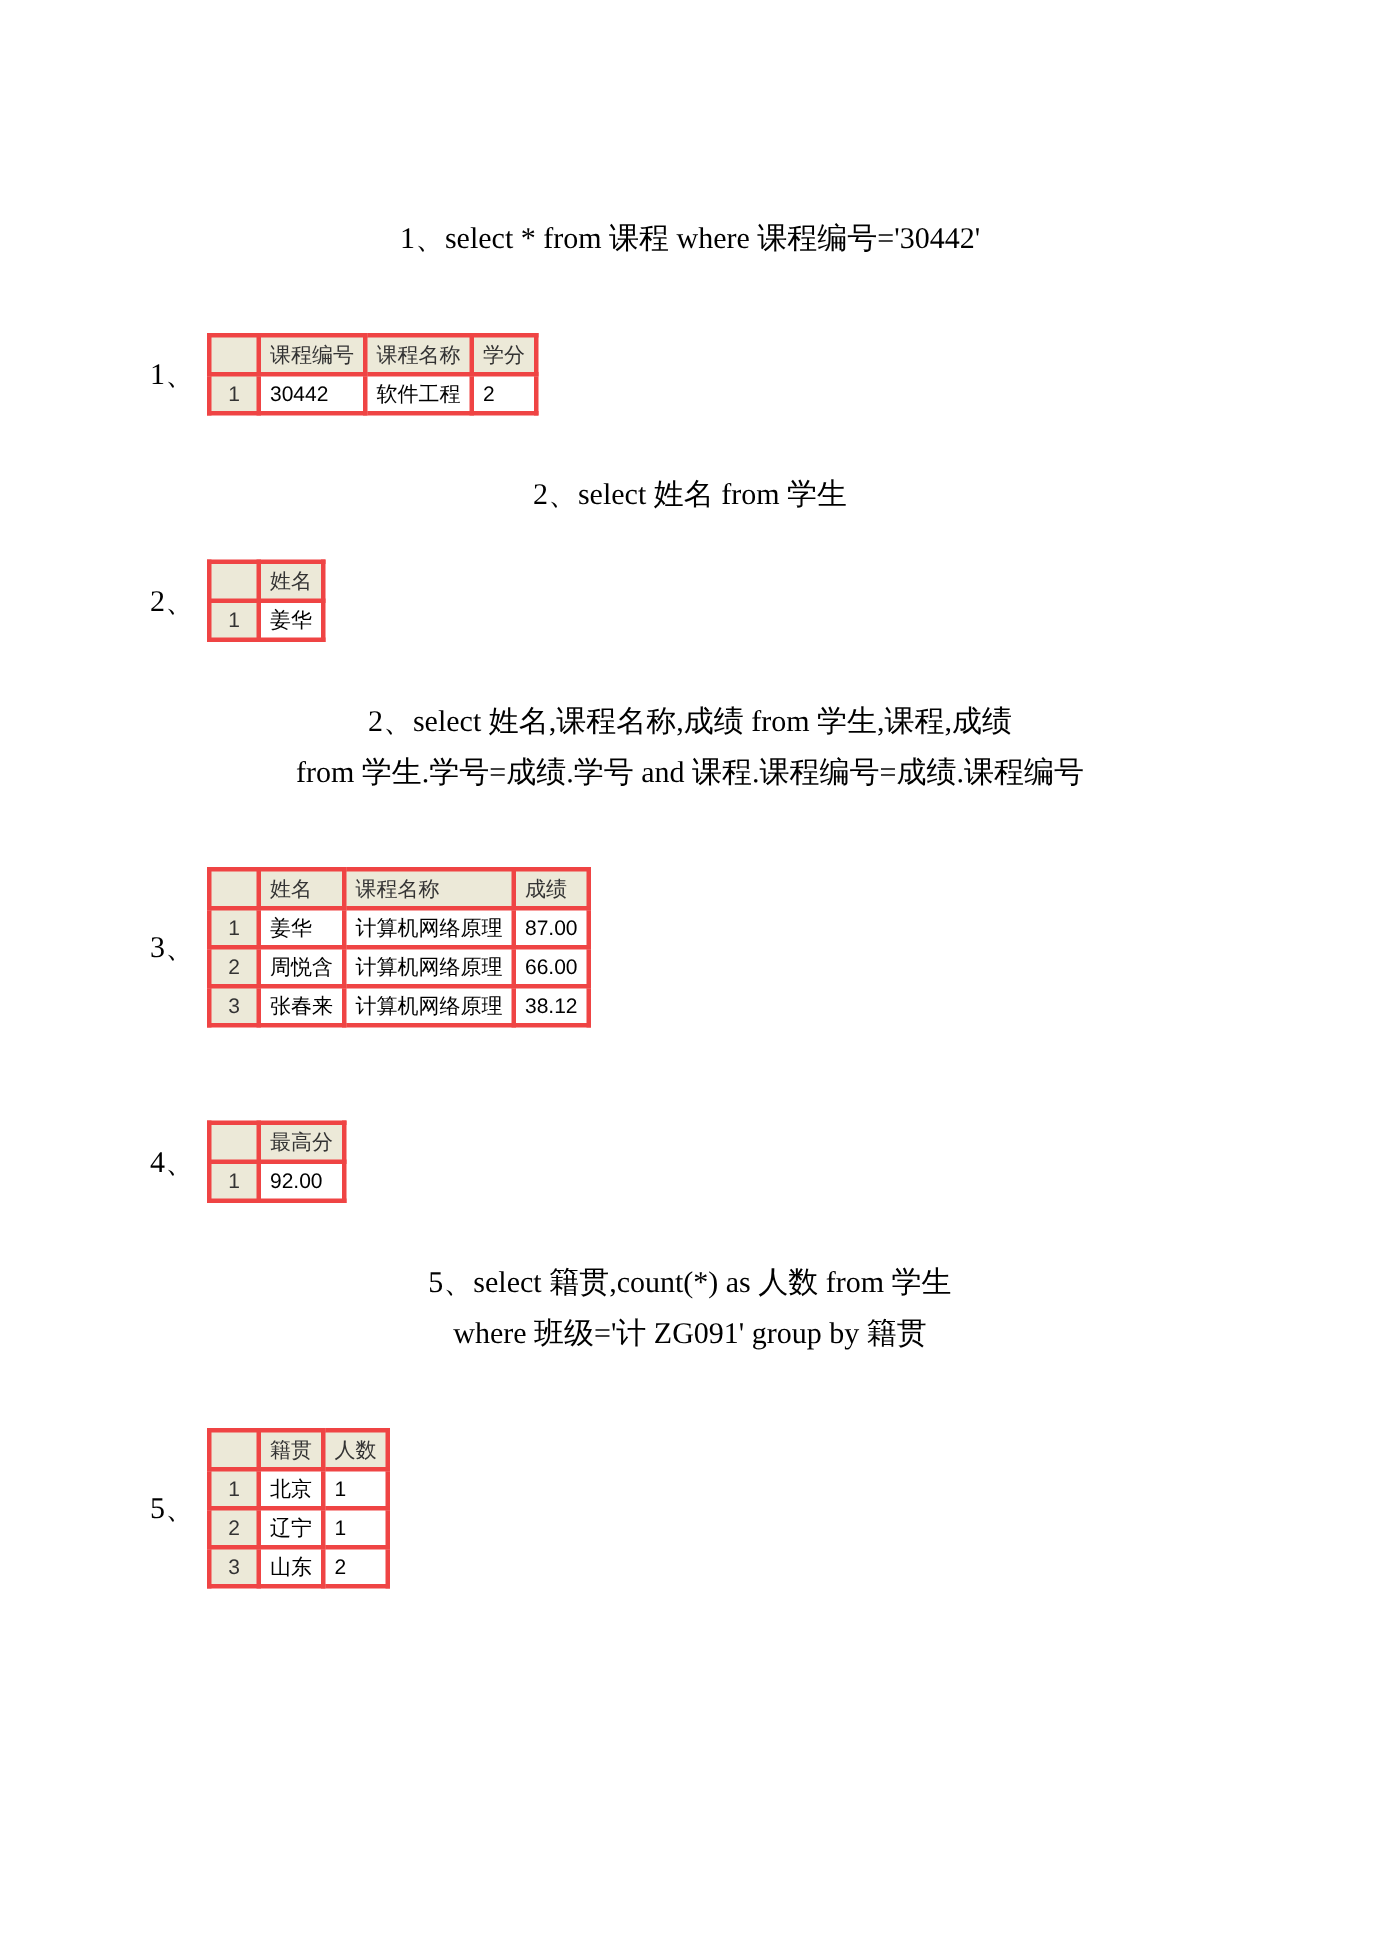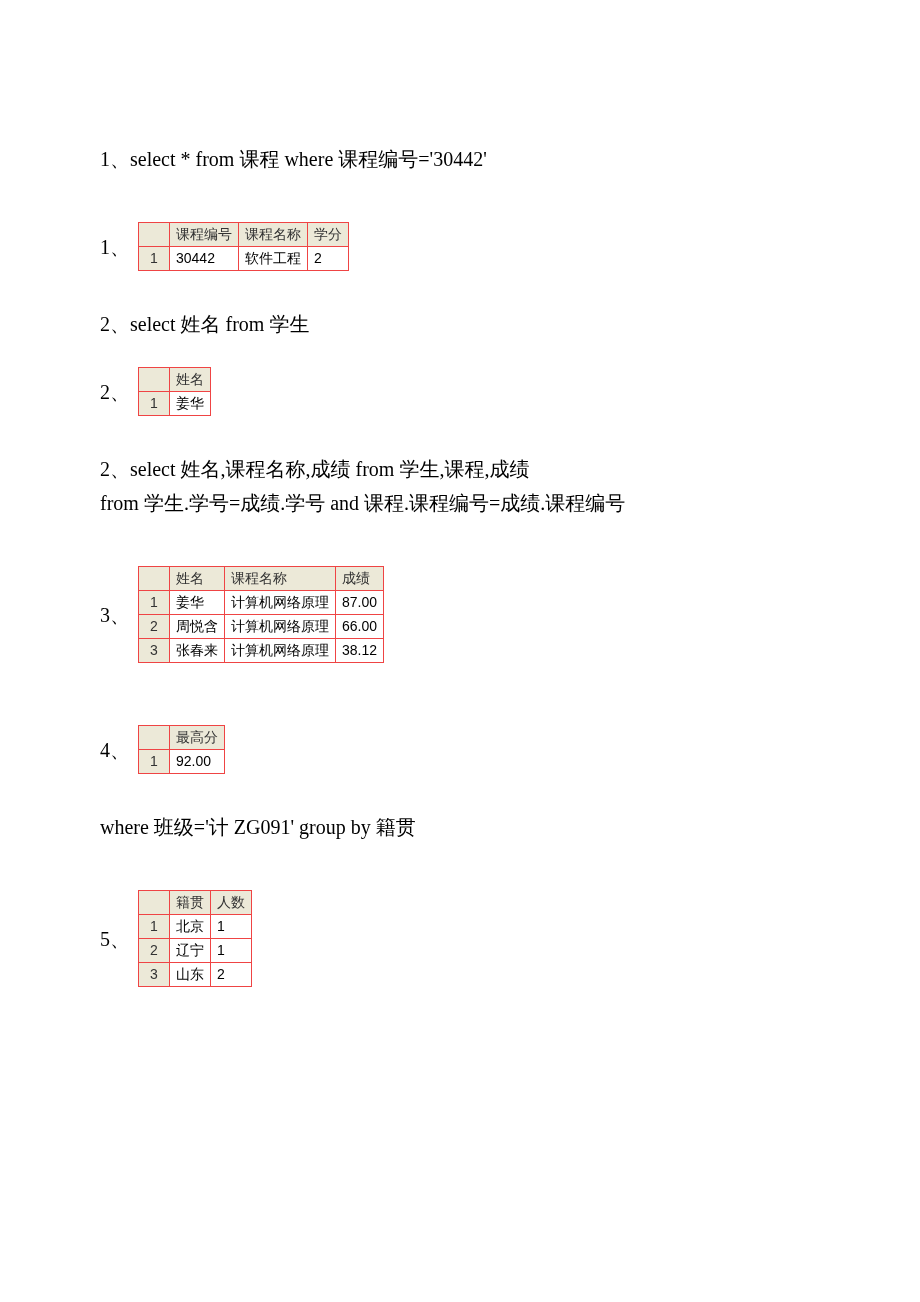--- a/index.html
+++ b/index.html
@@ -10,20 +10,21 @@
     width: 920px;
   }
   .page {
     padding: 140px 100px 60px 100px;
     font-size: 20px;
     line-height: 1.5;
     color: #000;
   }
   .qline {
     margin: 4px 0;
+    text-align: center;
   }
   .block {
     margin-top: 48px;
     display: flex;
     align-items: center;
     gap: 8px;
   }
   .block.tight { margin-top: 28px; }
   .label {
     font-size: 20px;
@@ -39,21 +40,21 @@
   .grid .thead {
     display: table-row;
     background: #ece9d8;
   }
   .grid .row {
     display: table-row;
     background: #ffffff;
   }
   .grid .cell, .grid .hcell, .grid .rhcell, .grid .corner {
     display: table-cell;
-    border: 1px solid #ef4444;
+    border: 3px solid #ef4444;
     padding: 1px 6px 1px 6px;
     vertical-align: middle;
     white-space: nowrap;
   }
   .grid .hcell {
     background: #ece9d8;
     color: #333;
     font-weight: normal;
     text-align: left;
   }
@@ -160,20 +161,21 @@
       </div>
       <div class="row">
         <div class="rhcell">1</div>
         <div class="cell">92.00</div>
       </div>
     </div>
   </div>
 
   <div class="spacer-md"></div>
 
+  <div class="qline">5、select 籍贯,count(*)   as 人数 from 学生</div>
   <div class="qline">where 班级='计 ZG091'   group by 籍贯</div>
 
   <div class="block">
     <span class="label">5、</span>
     <div class="grid">
       <div class="thead">
         <div class="corner"></div>
         <div class="hcell">籍贯</div>
         <div class="hcell">人数</div>
       </div>

